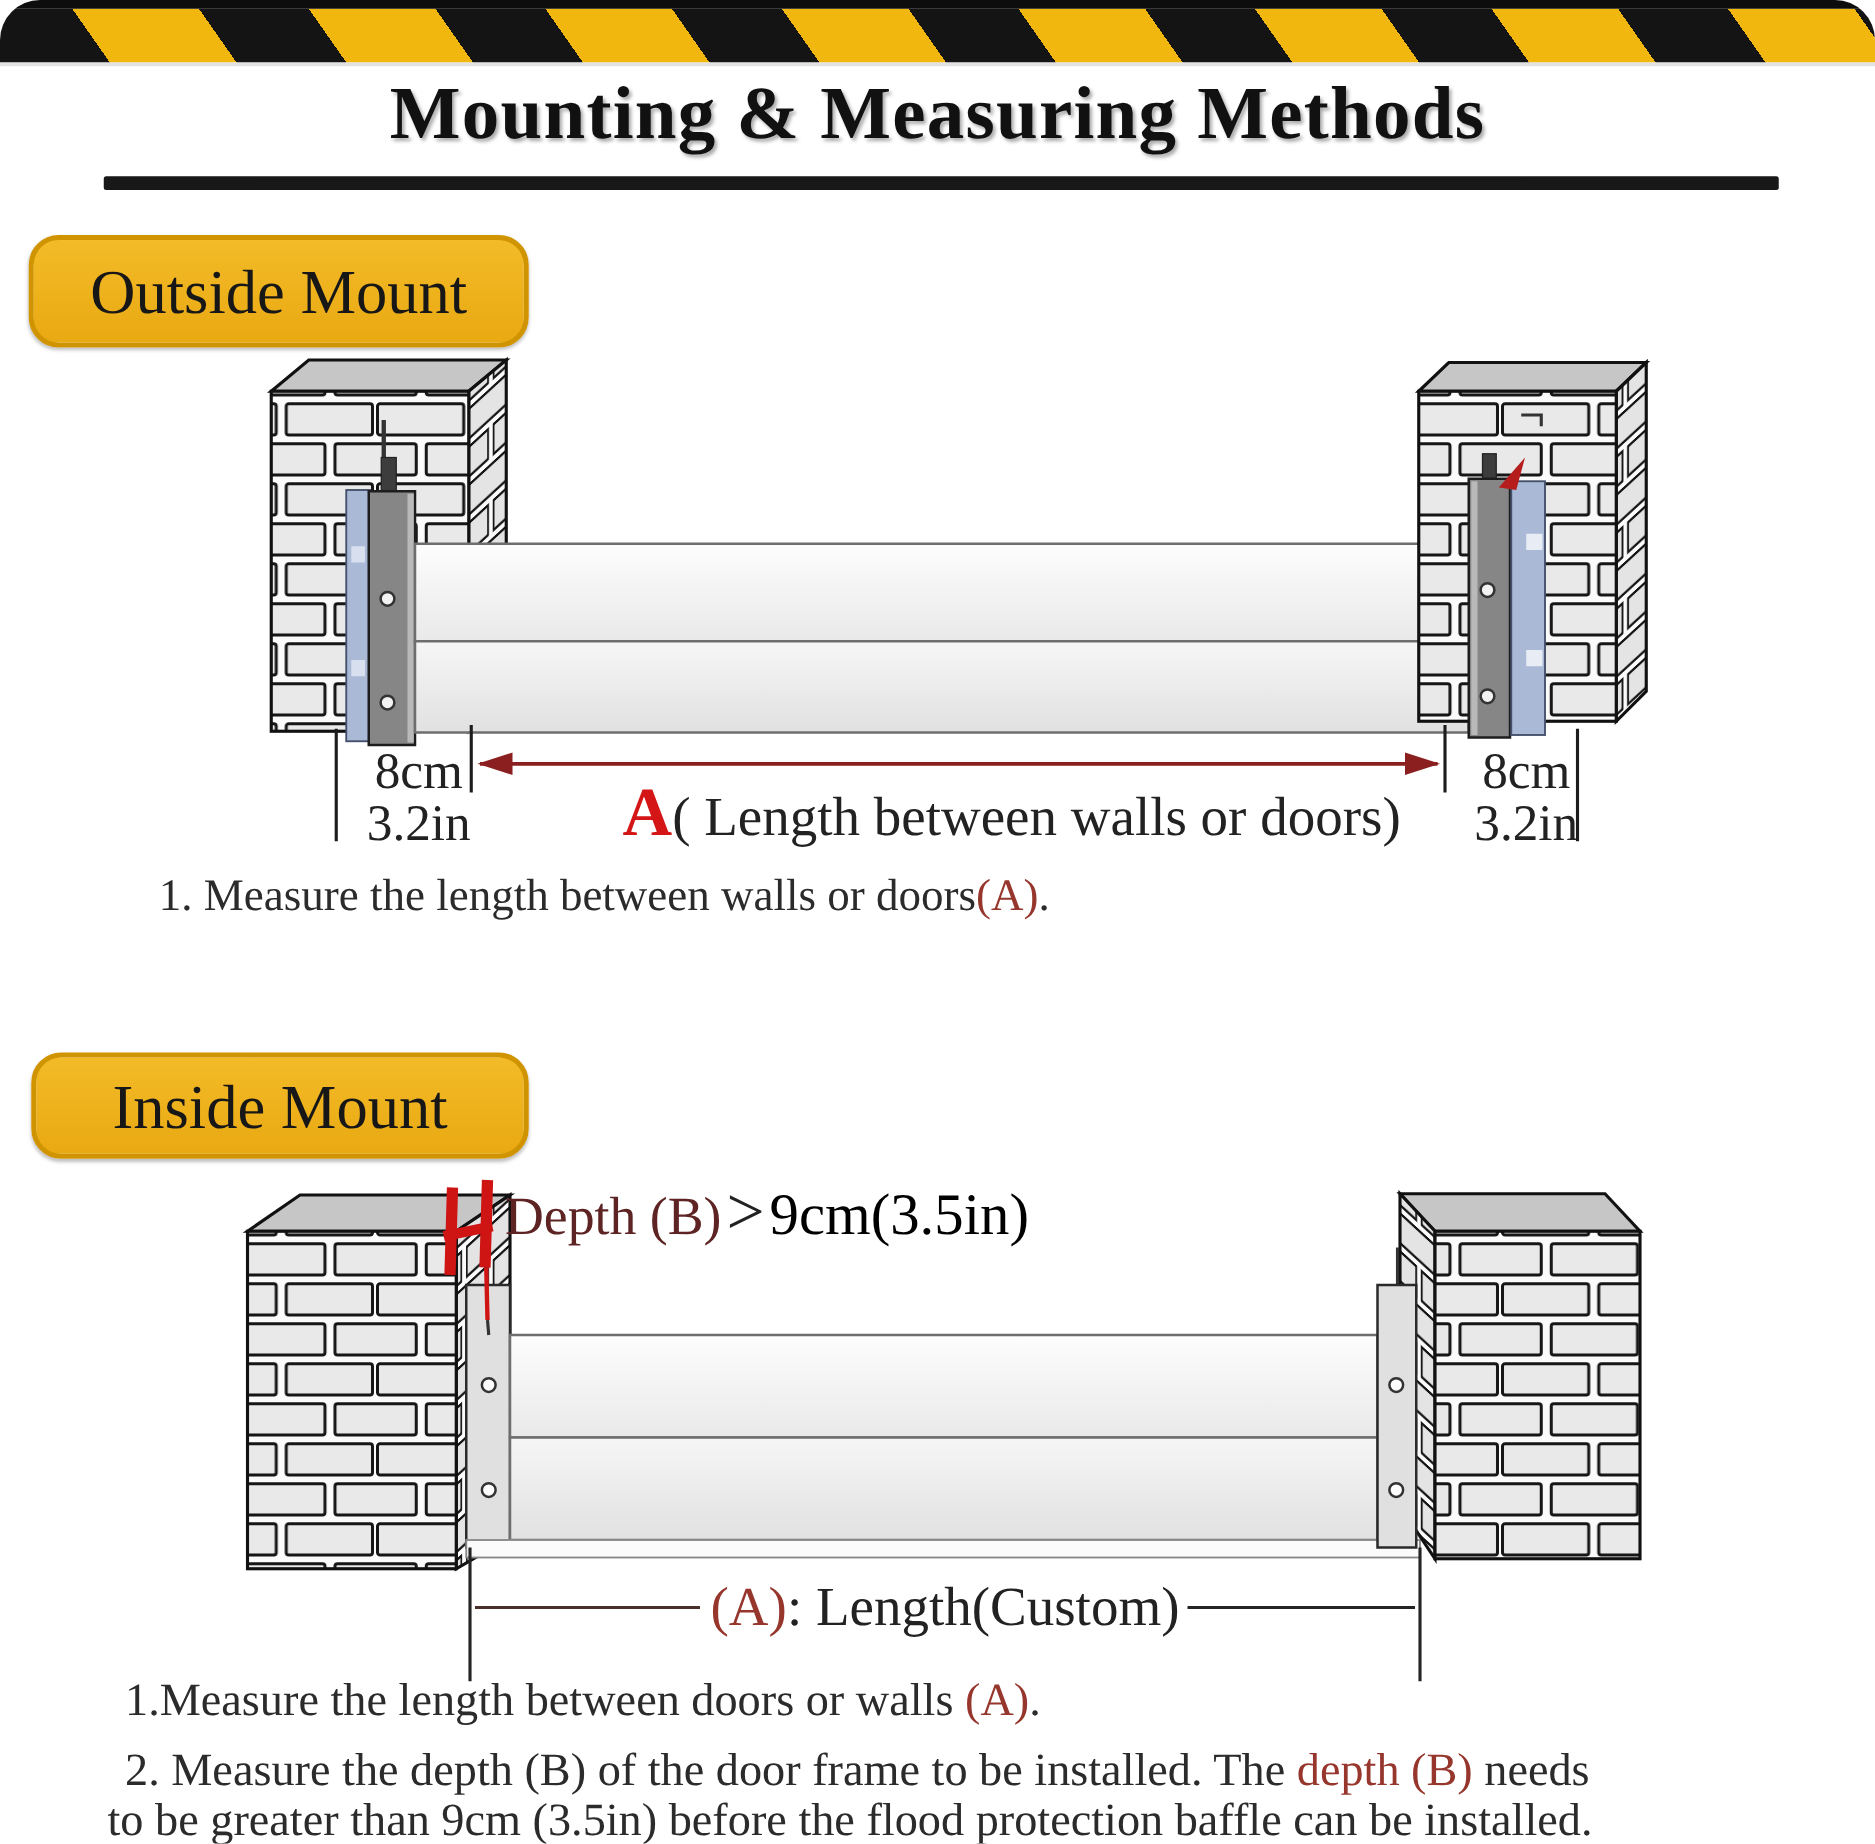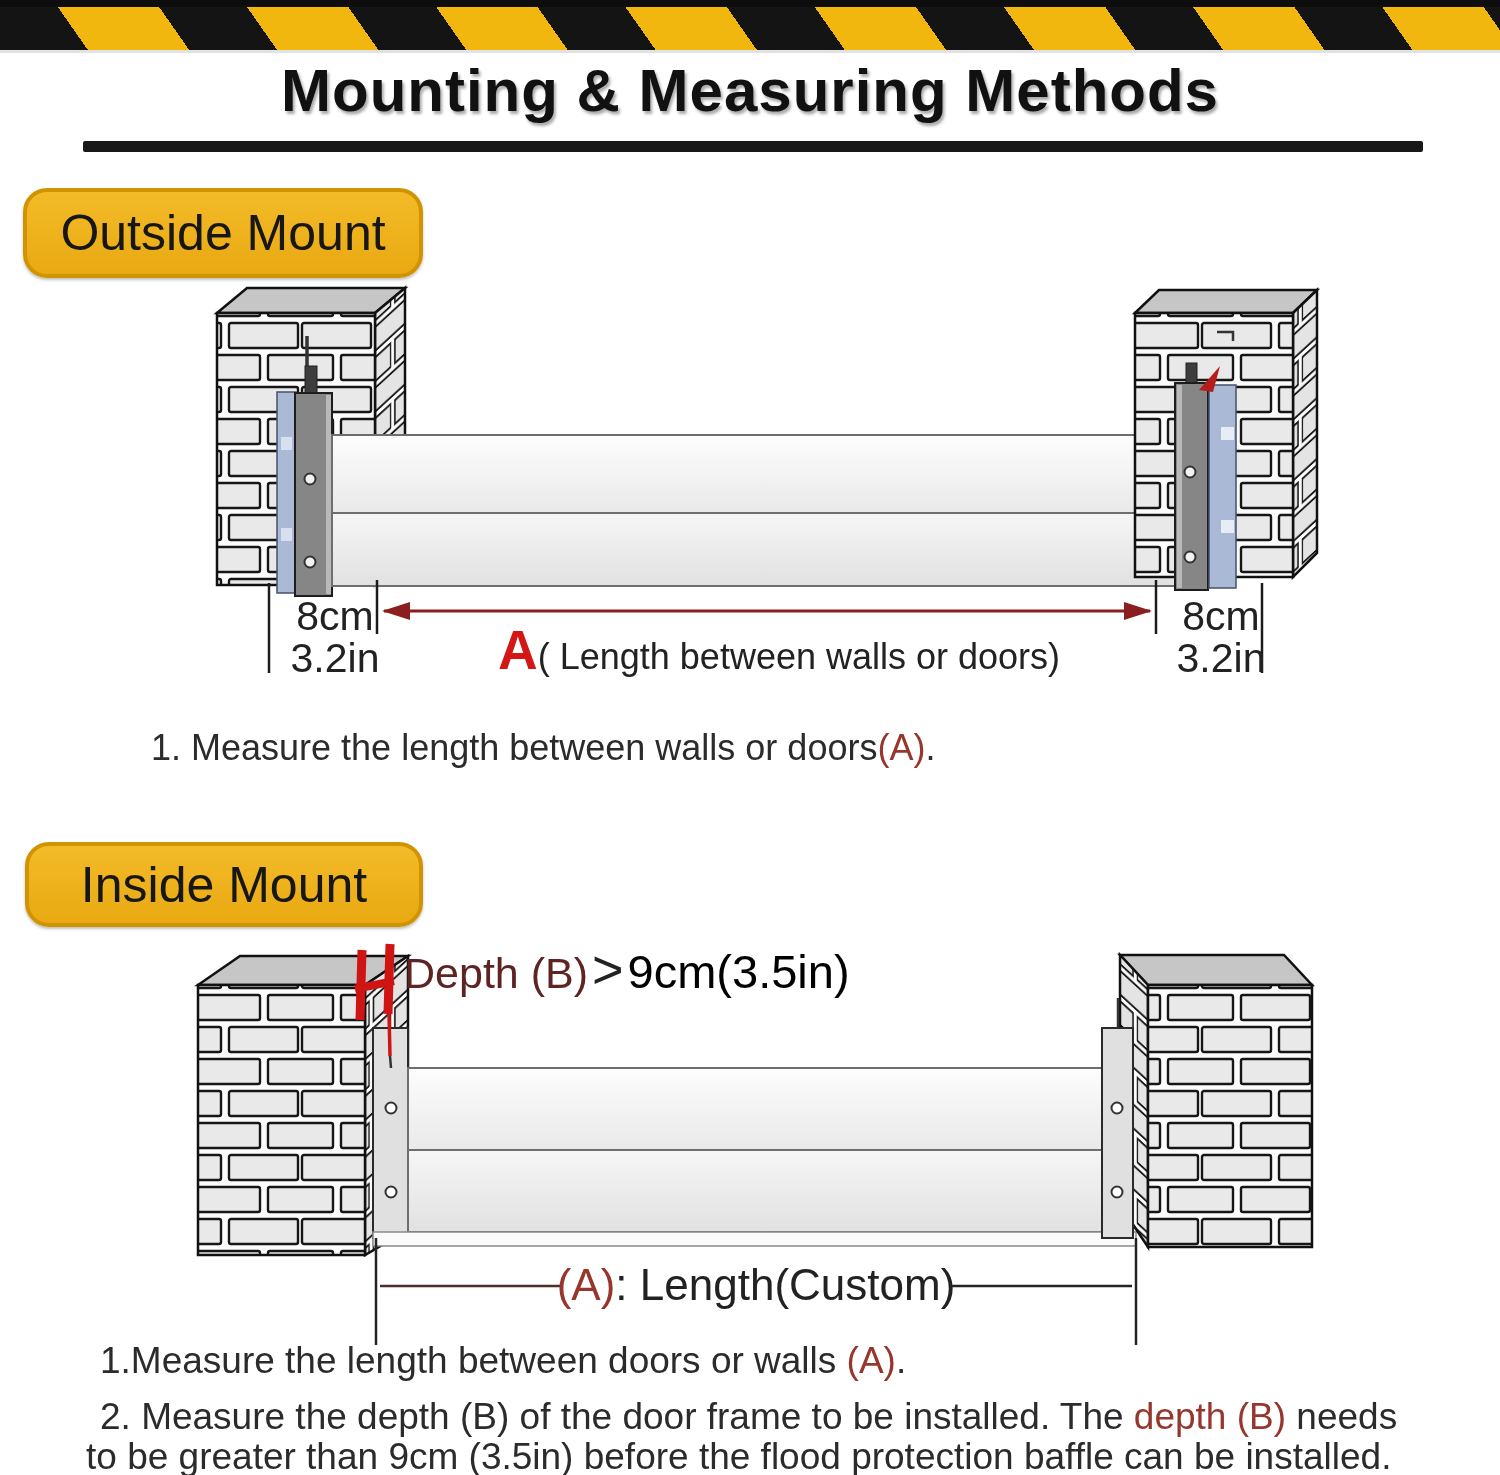--- a/index.html
+++ b/index.html
@@ -1,18 +1,18 @@
 <!DOCTYPE html>
 <html><head>
 <meta charset="utf-8">
 <style>
   html,body { margin:0; padding:0; background:#ffffff; }
   .page {
     position:relative; width:1500px; height:1475px; background:#ffffff;
-    font-family:Liberation Sans, sans-serif; color:#262626; overflow:hidden;
+    font-family:Liberation Serif, serif; color:#262626; overflow:hidden;border-radius:32px;
   }
   .abs { position:absolute; }
   
   .caution {
     position:absolute; left:0; top:0; width:1500px; height:43px;
     border-top:7px solid #0d0d0d; border-bottom:3px solid #e2e2e2;
     background:repeating-linear-gradient(55deg,#141414 0 72px,#f2b70e 72px 155px);
   }
   .title {
     position:absolute; left:0; top:56px; width:1500px; text-align:center;
@@ -30,23 +30,23 @@
   .badge-outside { left:23px; top:188px; width:392px; height:82px; }
   .badge-inside  { left:25px; top:842px; width:390px; height:77px; }
   
   .art { position:absolute; left:0; top:0; }
   
   .dim-col { display:flex; flex-direction:column; align-items:center; font-size:41px; line-height:1.02; color:#222;margin-left:12px; }
   .dim-left  { left:269px; top:596px; width:108px; }
   .dim-right { left:1156px; top:596px; width:106px; }
   .span-label { left:498px; top:618px; display:flex; align-items:baseline; white-space:nowrap; }
   .span-letter { font-size:55px; font-weight:700; color:#d41616; }
-  .span-caption { font-size:36px; color:#222; }
+  .span-caption { font-size:44px; color:#222; }
   .steps { font-size:36px; line-height:1.15; white-space:nowrap; color:#2b2b2b; }
-  .step-out-1 { left:127px; top:727px;margin-left:24px; }
+  .step-out-1 { left:127px; top:696px; }
   .step-out-2 { left:127px; top:779px; }
   .hl  { color:#96362c; }
   .hl2 { color:#a33a28; }
   .depth-label { left:404px; top:938px; display:flex; align-items:baseline; white-space:nowrap; }
   .depth-name  { font-size:43px; color:#5e2424; }
   .depth-sym   { font-size:54px; color:#222; padding:0 4px; }
   .depth-val   { font-size:47px; color:#000000; }
   .len-custom { left:376px; top:1260px; width:760px; text-align:center; font-size:44px; white-space:nowrap; color:#222; }
   .bsteps { font-size:37px; line-height:1.12; white-space:nowrap; color:#2b2b2b; }
   .step-in-1  { left:100px; top:1340px; }

